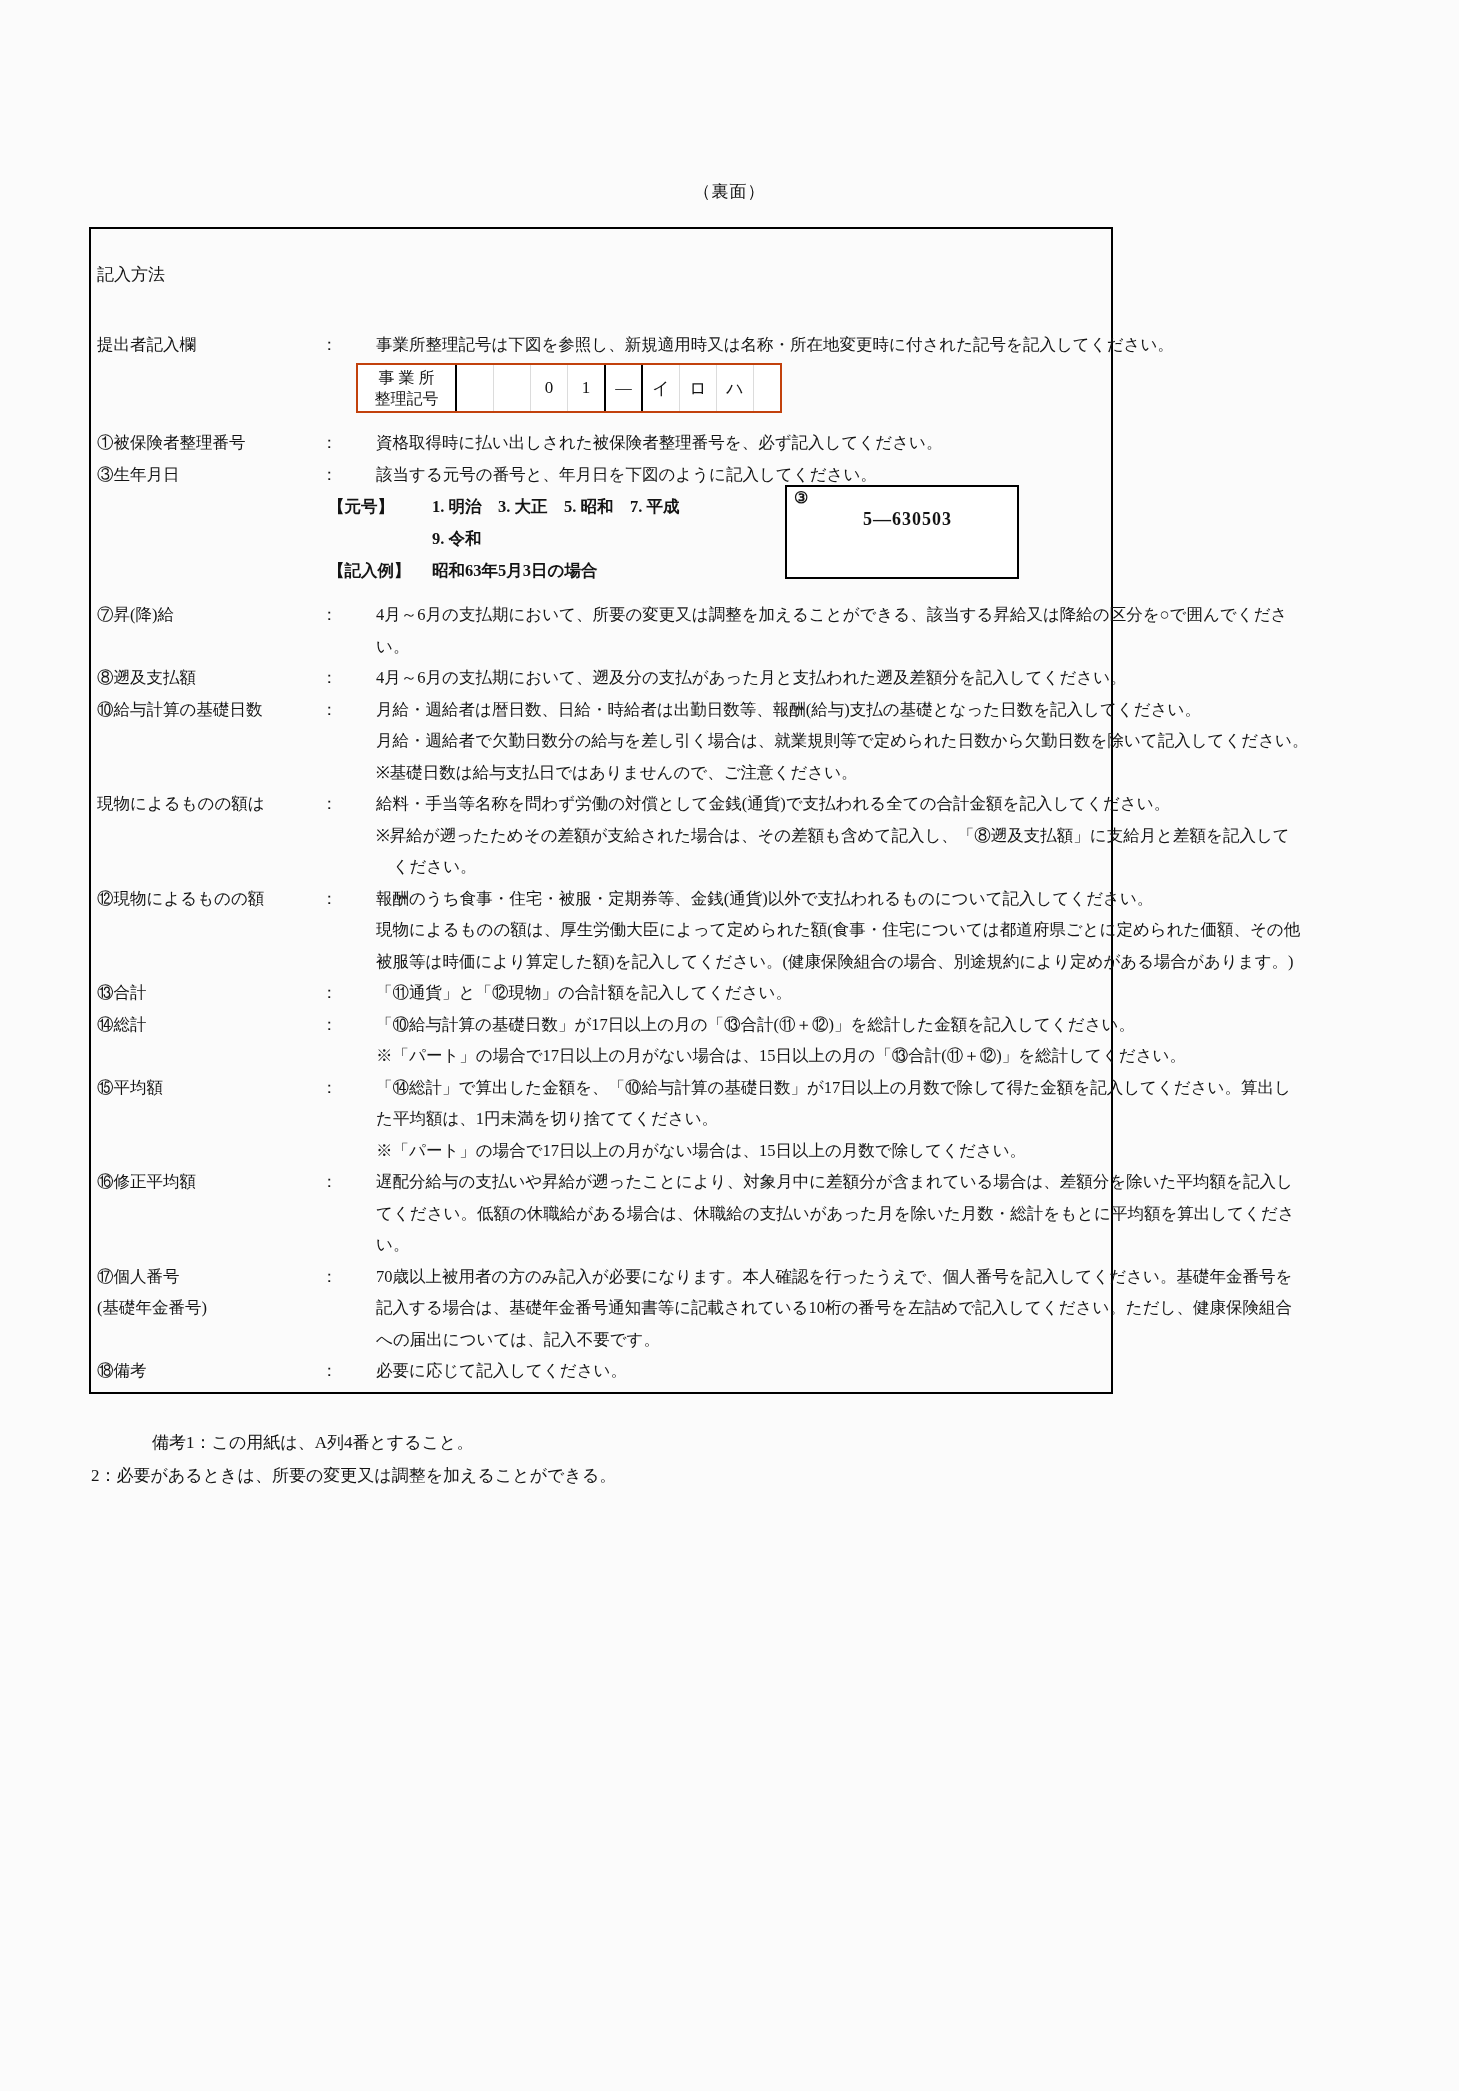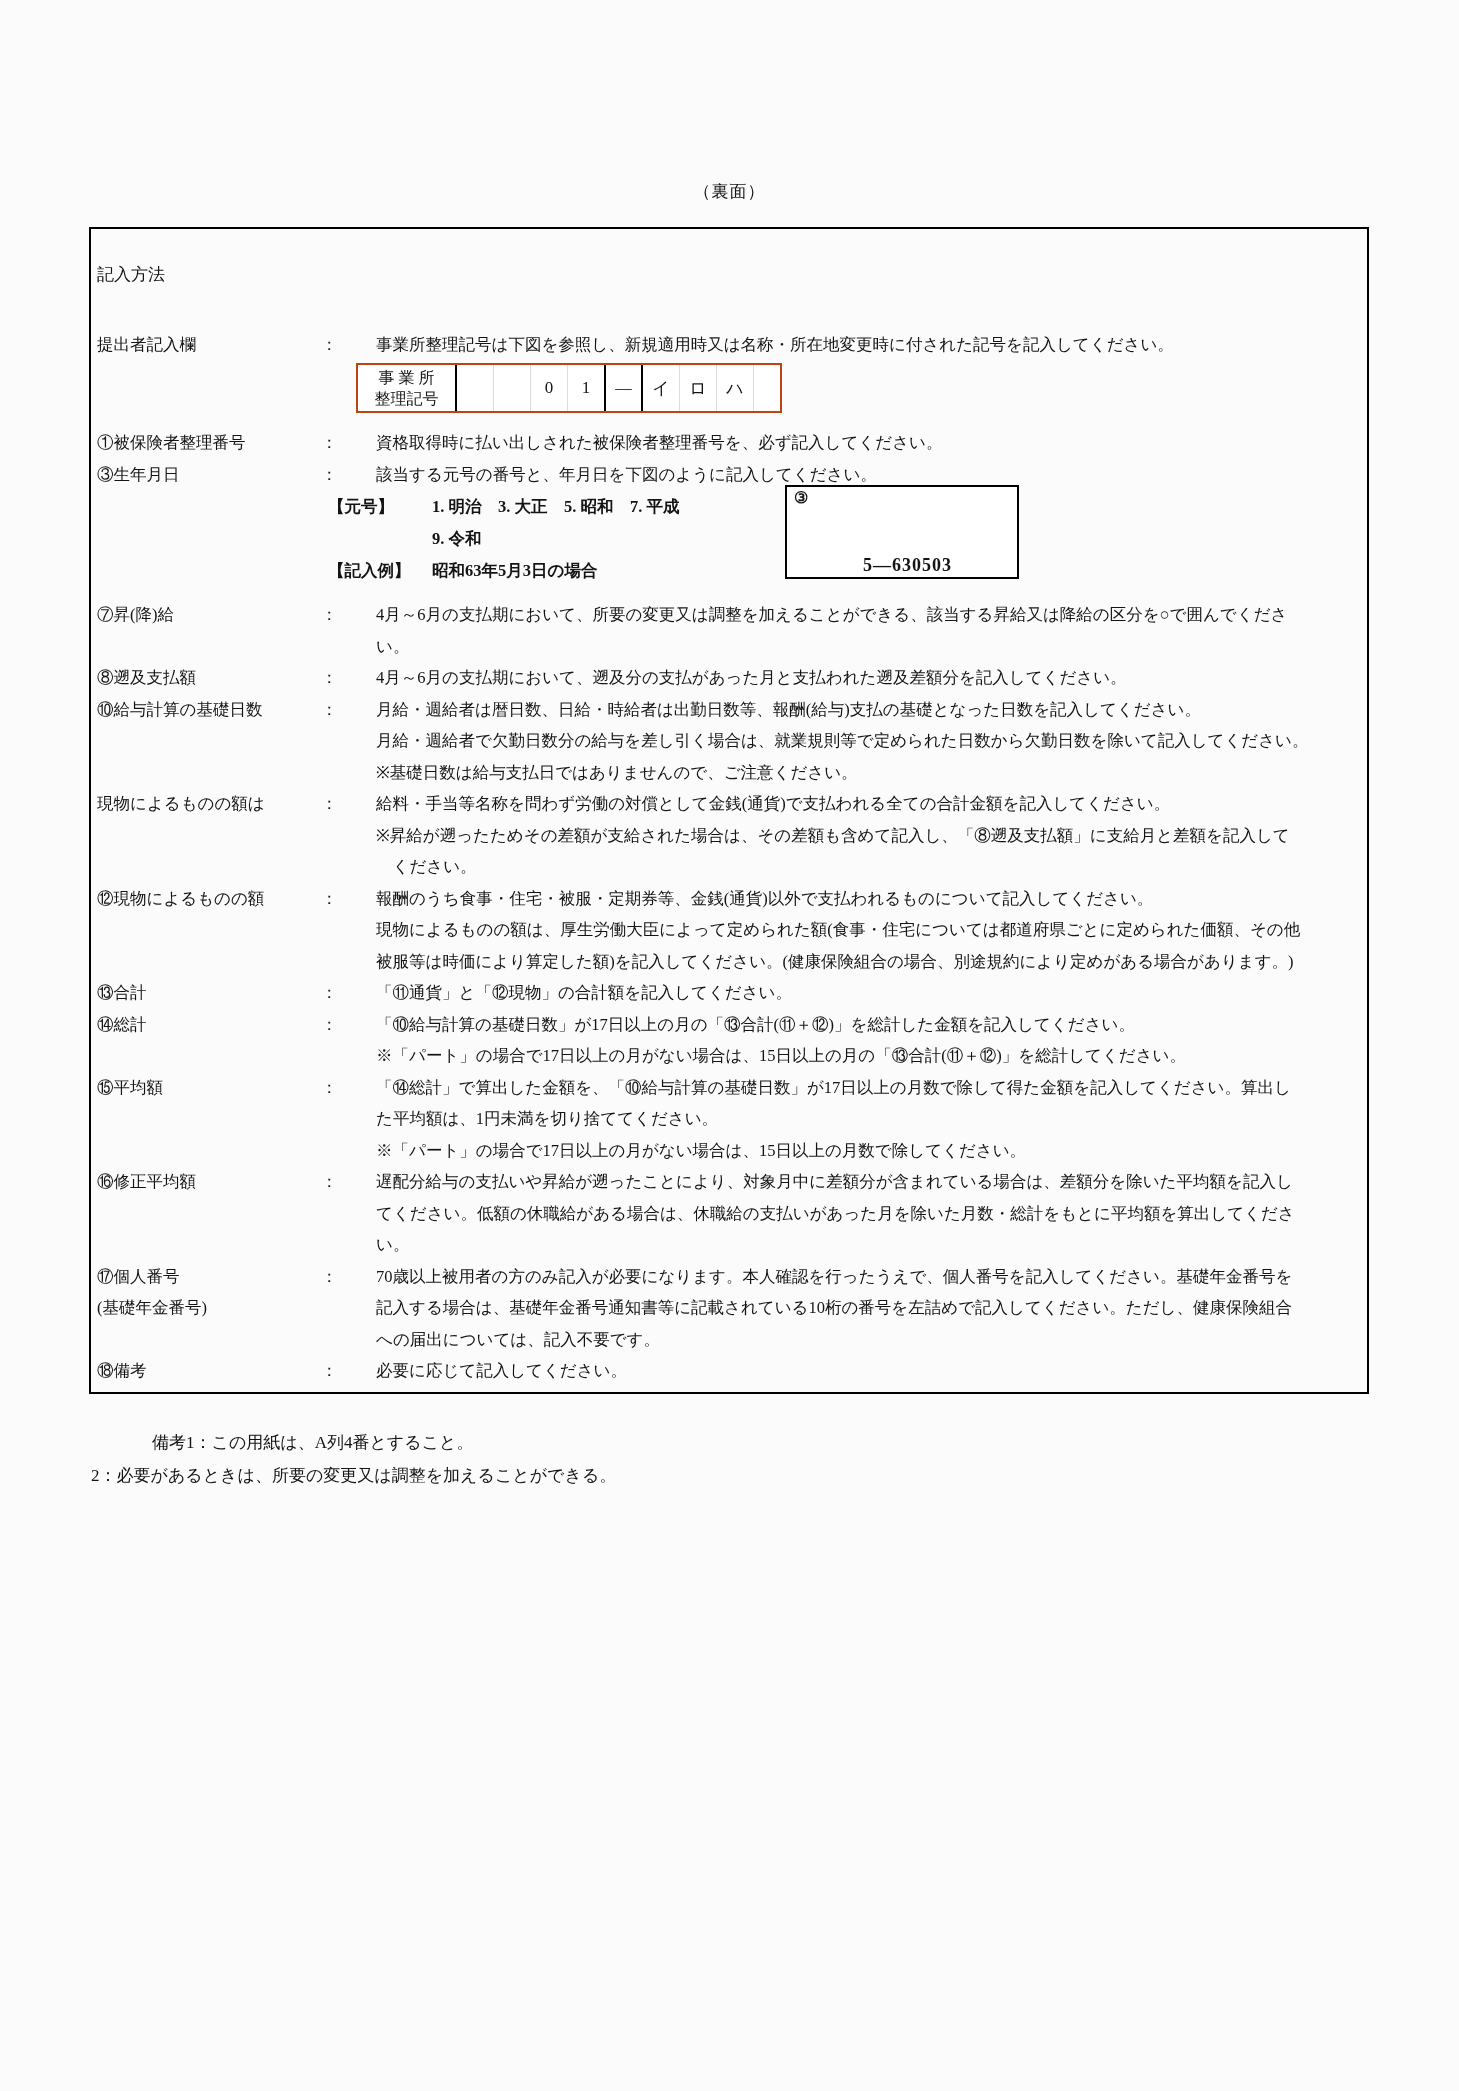--- a/index.html
+++ b/index.html
@@ -7,21 +7,21 @@
     width:1459px;height:2091px;position:relative;
     background:#fbfbfb;color:#141414;
     font-family:"Liberation Serif","DejaVu Serif",serif;
     overflow:hidden;
   }
   .side-label{
     position:absolute;top:180px;left:0;width:100%;
     text-align:center;font-size:17px;letter-spacing:1px;
   }
   .main-box{
-    position:absolute;left:89px;top:227px;width:1280px;height:1167px;
+    position:absolute;left:89px;top:227px;width:1024px;height:1167px;
     border:2px solid #000;box-sizing:border-box;
     padding:30px 8px 0 6px;background:transparent;
   }
   .section-title{font-size:17px;line-height:32px;margin-bottom:38px;}
   .inst-row{
     display:grid;grid-template-columns:199px 30px 1fr;
     font-size:16.5px;line-height:31.5px;gap:25px;
   }
   .inst-row.lh32{line-height:32px;}
   .col-label{white-space:pre-line;}
@@ -50,21 +50,21 @@
   }
   
   .era-block{position:relative;margin-left:231px;margin-bottom:12px;height:96px;font-weight:bold;}
   .era-line{display:flex;font-size:16.5px;line-height:32px;}
   .era-key{width:104px;flex:0 0 104px;}
   .example-box{
     position:absolute;left:457px;top:-6px;width:234px;height:94px;
     border:2px solid #000;box-sizing:border-box;background:#fff;
   }
   .ex-num{position:absolute;left:7px;top:1px;font-size:16px;}
-  .ex-val{position:absolute;left:76px;top:22px;font-size:18px;letter-spacing:1px;margin-top:46px;}
+  .ex-val{position:absolute;left:76px;top:22px;font-size:18px;letter-spacing:1px;}
   
   .footnotes{position:absolute;top:1426px;left:12px;font-size:17px;line-height:33px;}
   .fn1{margin-left:140px;}
   .fn2{margin-left:79px;}
 </style>
 </head>
 <body>
 
 <div class="page">
 

